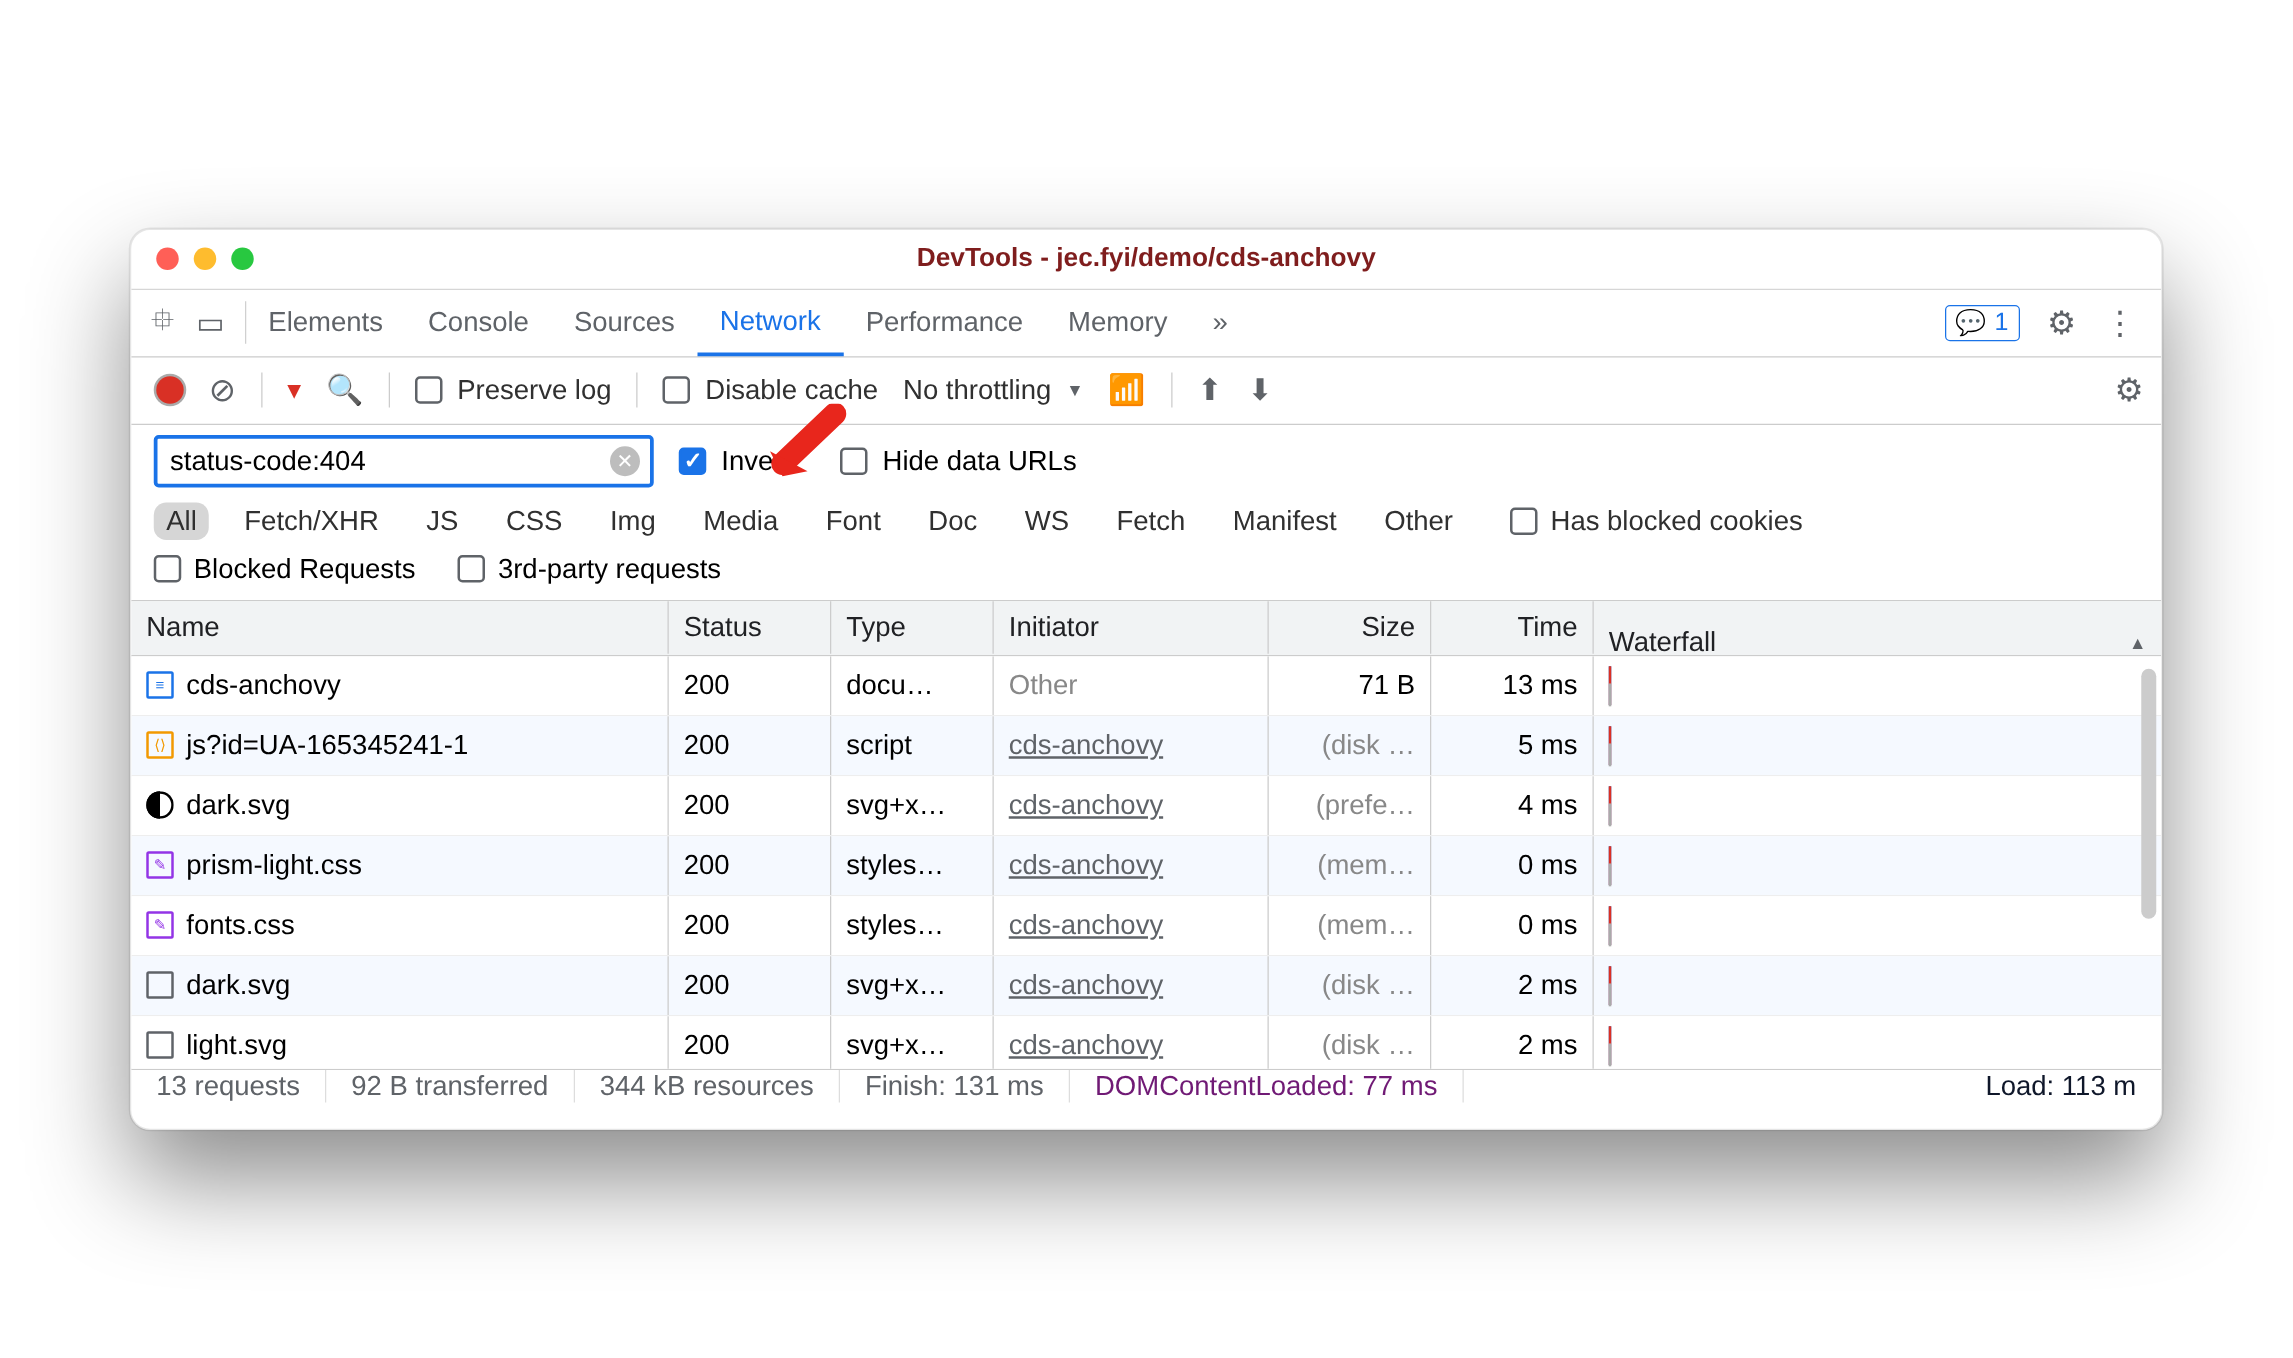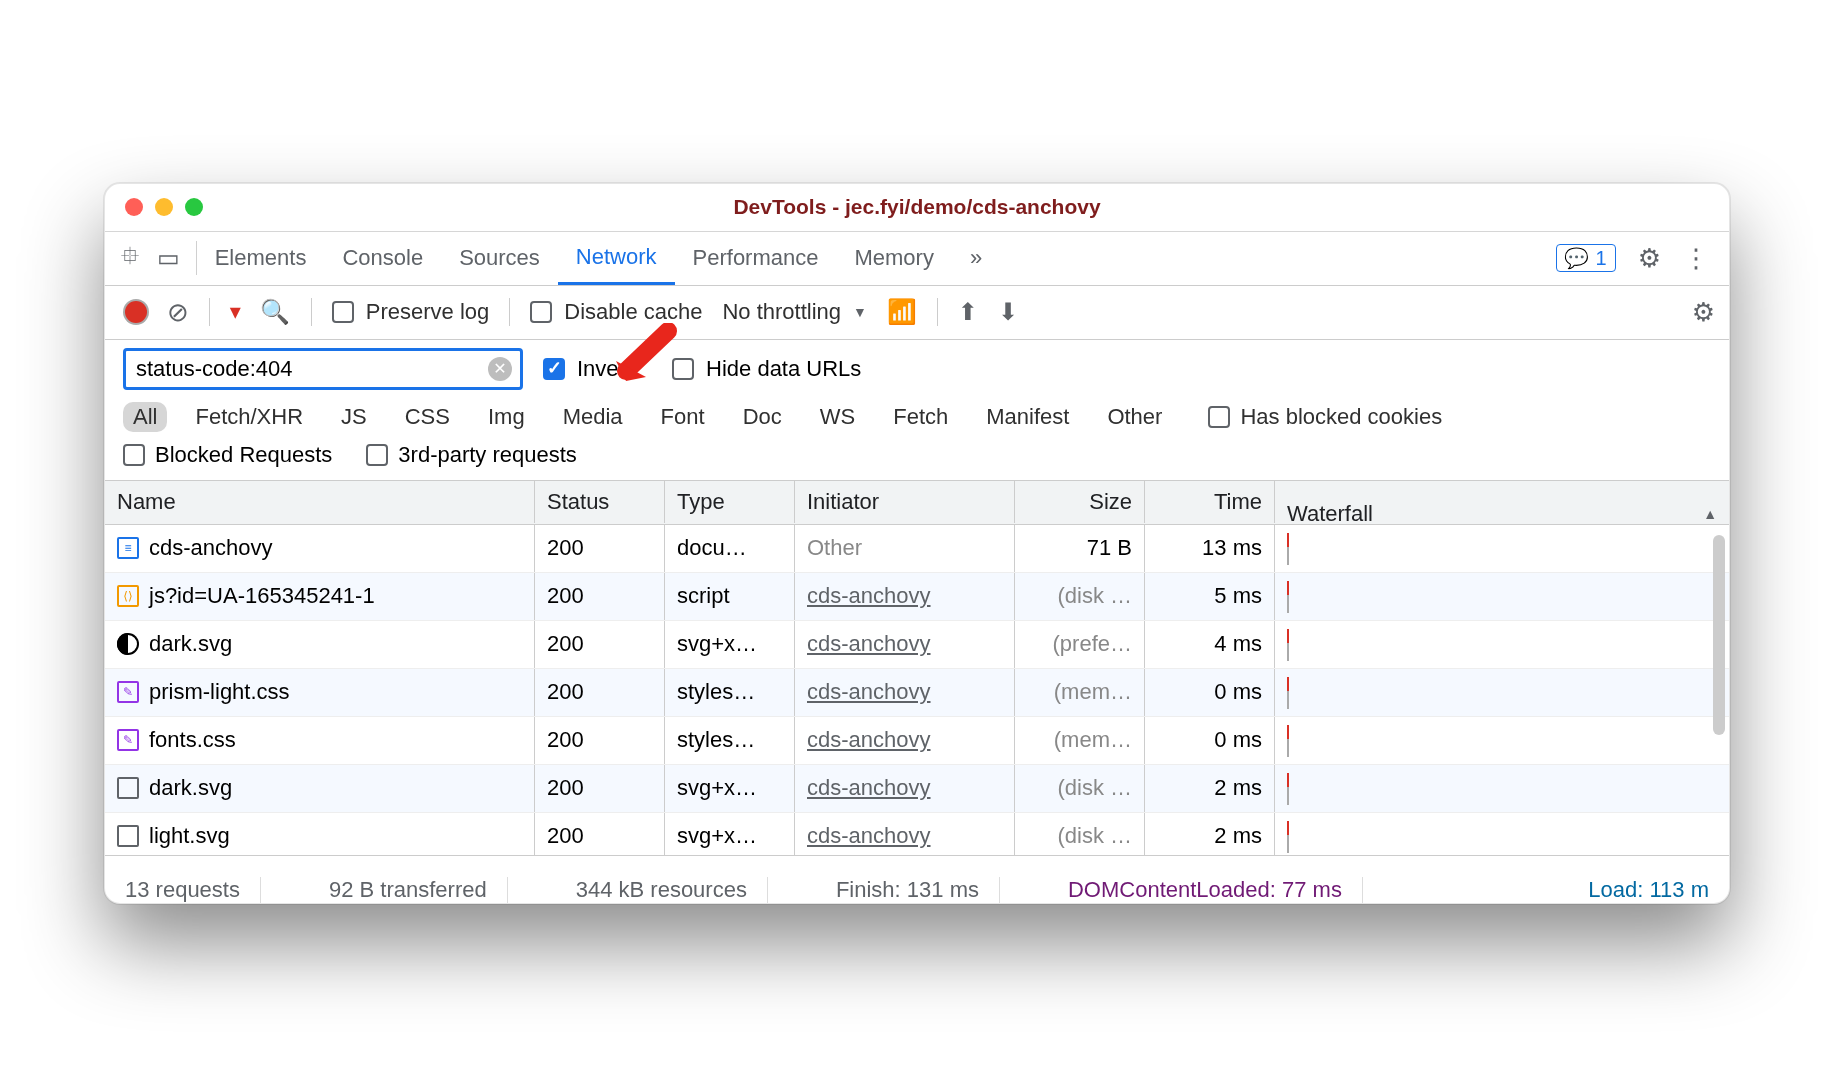--- a/index.html
+++ b/index.html
@@ -104,23 +104,23 @@
   .initiator a{color:#5f6368; text-decoration:underline;}
   .muted{color:#888;}
   .wf-track{position:relative;height:100%;}
   .vline{position:absolute;top:0;bottom:0;width:2px;}
   .vblue{background:#1a73e8;} .vred{background:#d93025;}
   .bar{position:absolute;top:14px;height:18px;border:1px solid #aaa;background:#ddd;}
   .bar .fill{position:absolute;top:0;bottom:0;}
   .sort-tri{font-size:14px;color:#5f6368;}
   .scrollbar{position:absolute;right:4px;top:10px;width:12px;height:200px;background:#ccc;border-radius:6px;}
   
-  .status{display:flex;align-items:flex-end;height:48px;border-top:1px solid #ccc;font-size:22px;color:#5f6368;gap:48px;}
+  .status{display:flex;align-items:flex-start;height:48px;border-top:1px solid #ccc;font-size:22px;color:#5f6368;}
   .status .cell{padding:0 20px;border-right:1px solid #ddd; white-space:nowrap;}
-  .status .dcl{color:#701a75;} .status .load{color:#0369a1;}
+  .status .dcl{color:#701a75;} .status .load{color:#0f172a;}
   .status .last{border-right:none;flex:1;text-align:right;overflow:hidden;}
   .tool-sep{width:1px;height:28px;background:#ccc;}
 </style>
 </head>
 <body>
 
 <div class="window">
 
   <div class="titlebar">
     <div class="traffic">

